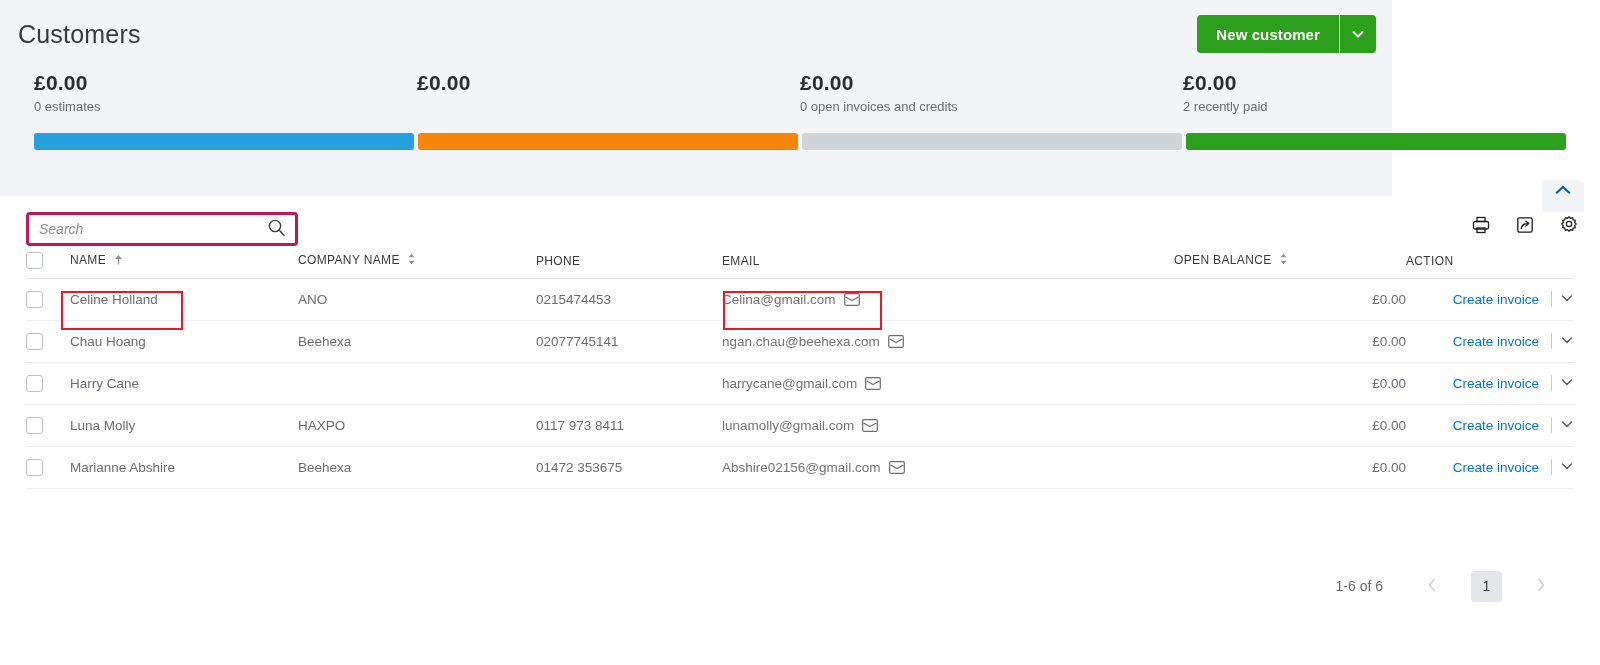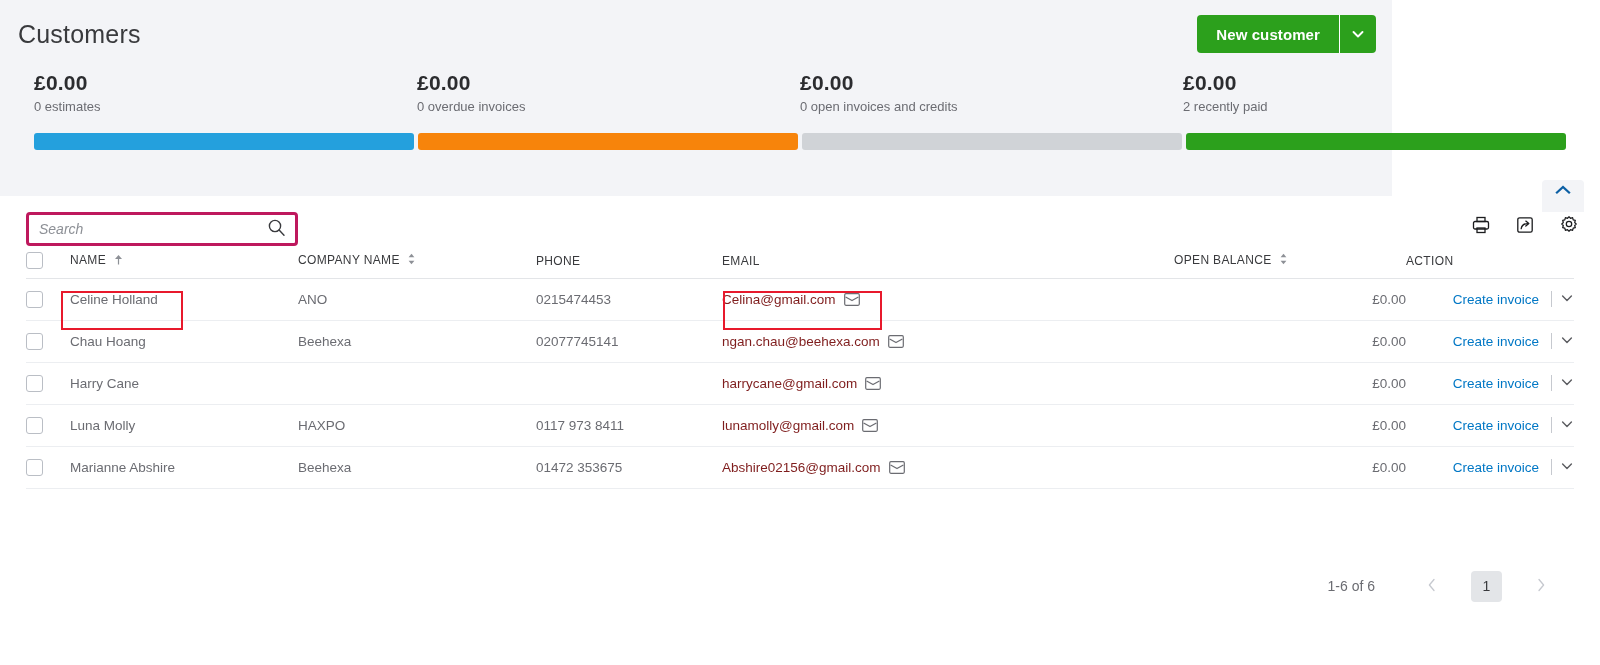--- a/index.html
+++ b/index.html
@@ -221,21 +221,21 @@
     border-radius: 3px;
     background: #fff;
     cursor: pointer;
     display: block;
     margin: 0;
   }
 
   td.td-name { color: #393a3d; }
 
   .cell-inner { display: flex; align-items: center; }
-  .email-text { color: #7f1d1d; }
+  .email-text { color: #737373; }
   .mail-icon { margin-left: 8px; display: inline-flex; align-items: center; cursor: pointer; }
 
   .action-link {
     color: #0077c5;
     font-size: 13.5px;
     text-decoration: none;
     cursor: pointer;
   }
   .action-divider {
     display: inline-block;
@@ -260,21 +260,21 @@
   .pagination {
     position: absolute;
     right: 42px; bottom: 62px;
     display: flex;
     align-items: center;
     gap: 0;
   }
   .page-info {
     font-size: 14px;
     color: #6b6c72;
-    margin-right: 40px;
+    margin-right: 32px;
   }
   .page-arrow {
     background: none; border: none;
     width: 34px; height: 34px;
     cursor: pointer;
     display: flex; align-items: center; justify-content: center;
   }
   .page-num {
     background: #e3e5e8;
     border: none;
@@ -304,21 +304,20 @@
     </button>
   </div>
 
   <div class="kpi-row">
     <div class="kpi">
       <div class="kpi-amount">£0.00</div>
       <div class="kpi-label">0 estimates</div>
     </div>
     <div class="kpi">
       <div class="kpi-amount">£0.00</div>
-      <div class="kpi-label">0 overdue invoices</div>
     </div>
     <div class="kpi">
       <div class="kpi-amount">£0.00</div>
       <div class="kpi-label">0 open invoices and credits</div>
     </div>
     <div class="kpi">
       <div class="kpi-amount">£0.00</div>
       <div class="kpi-label">2 recently paid</div>
     </div>
   </div>

